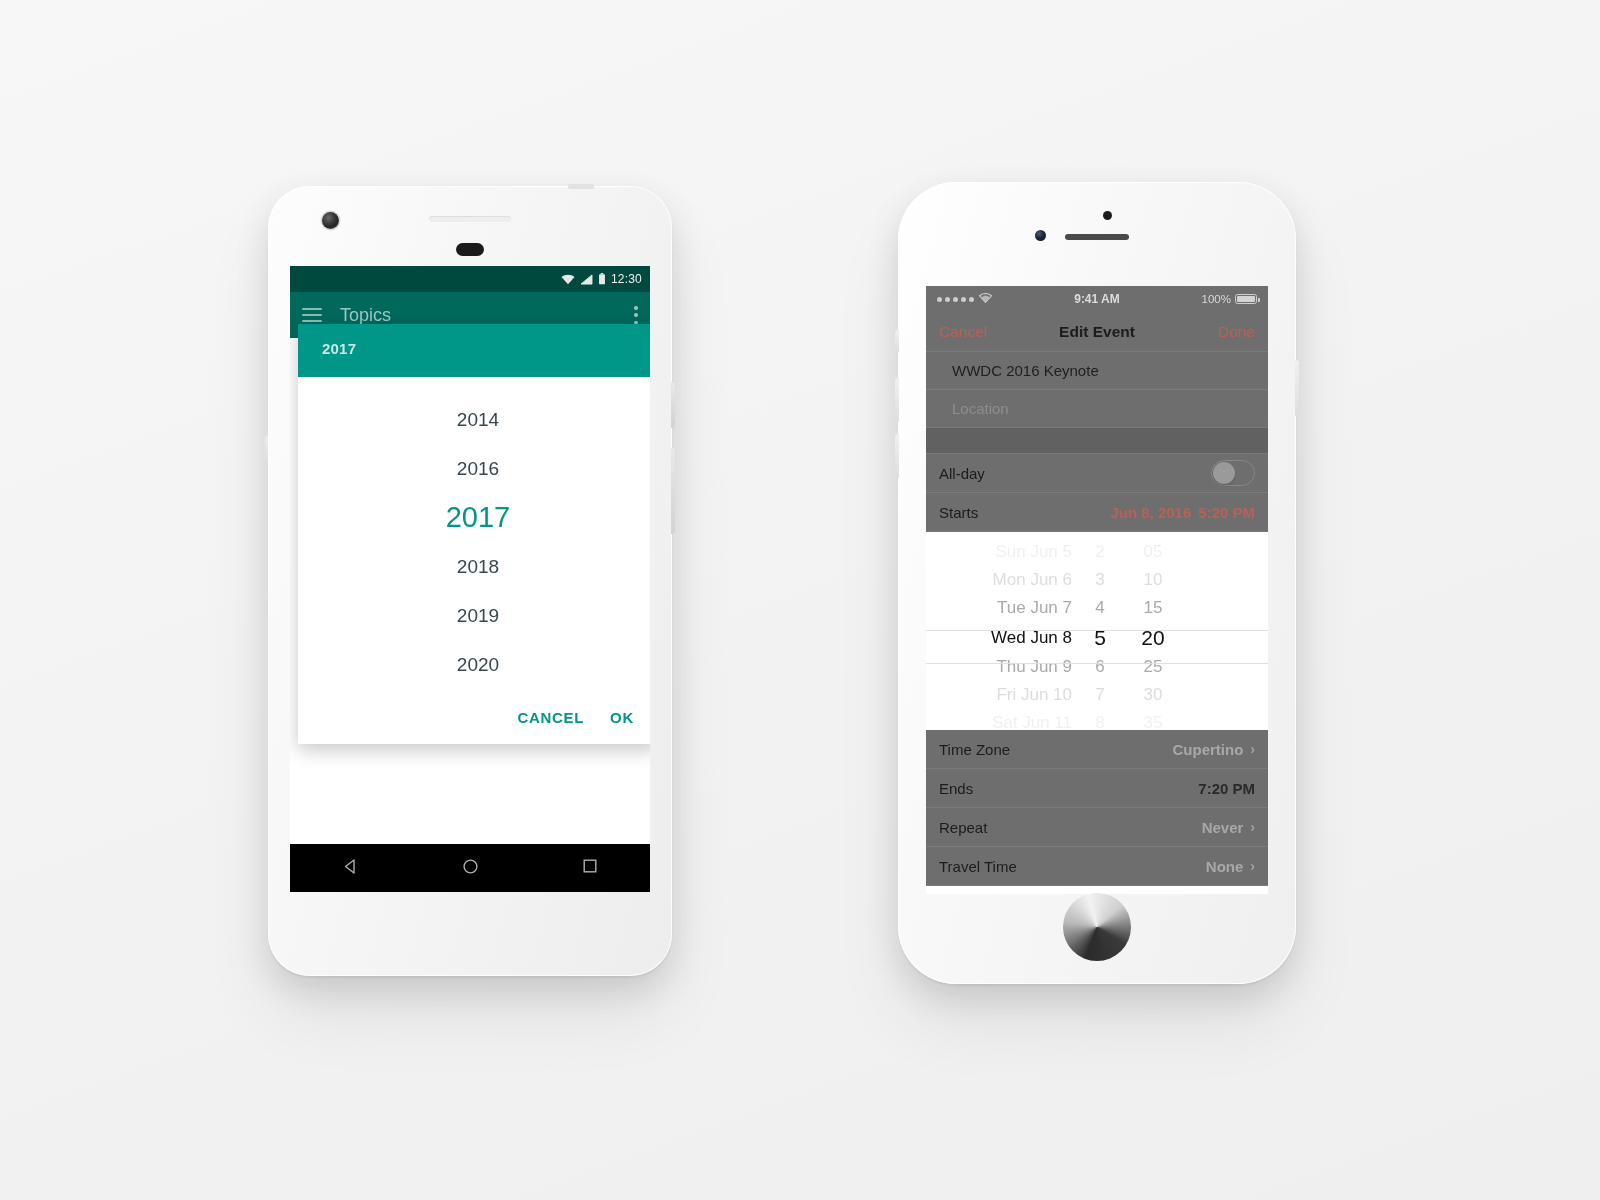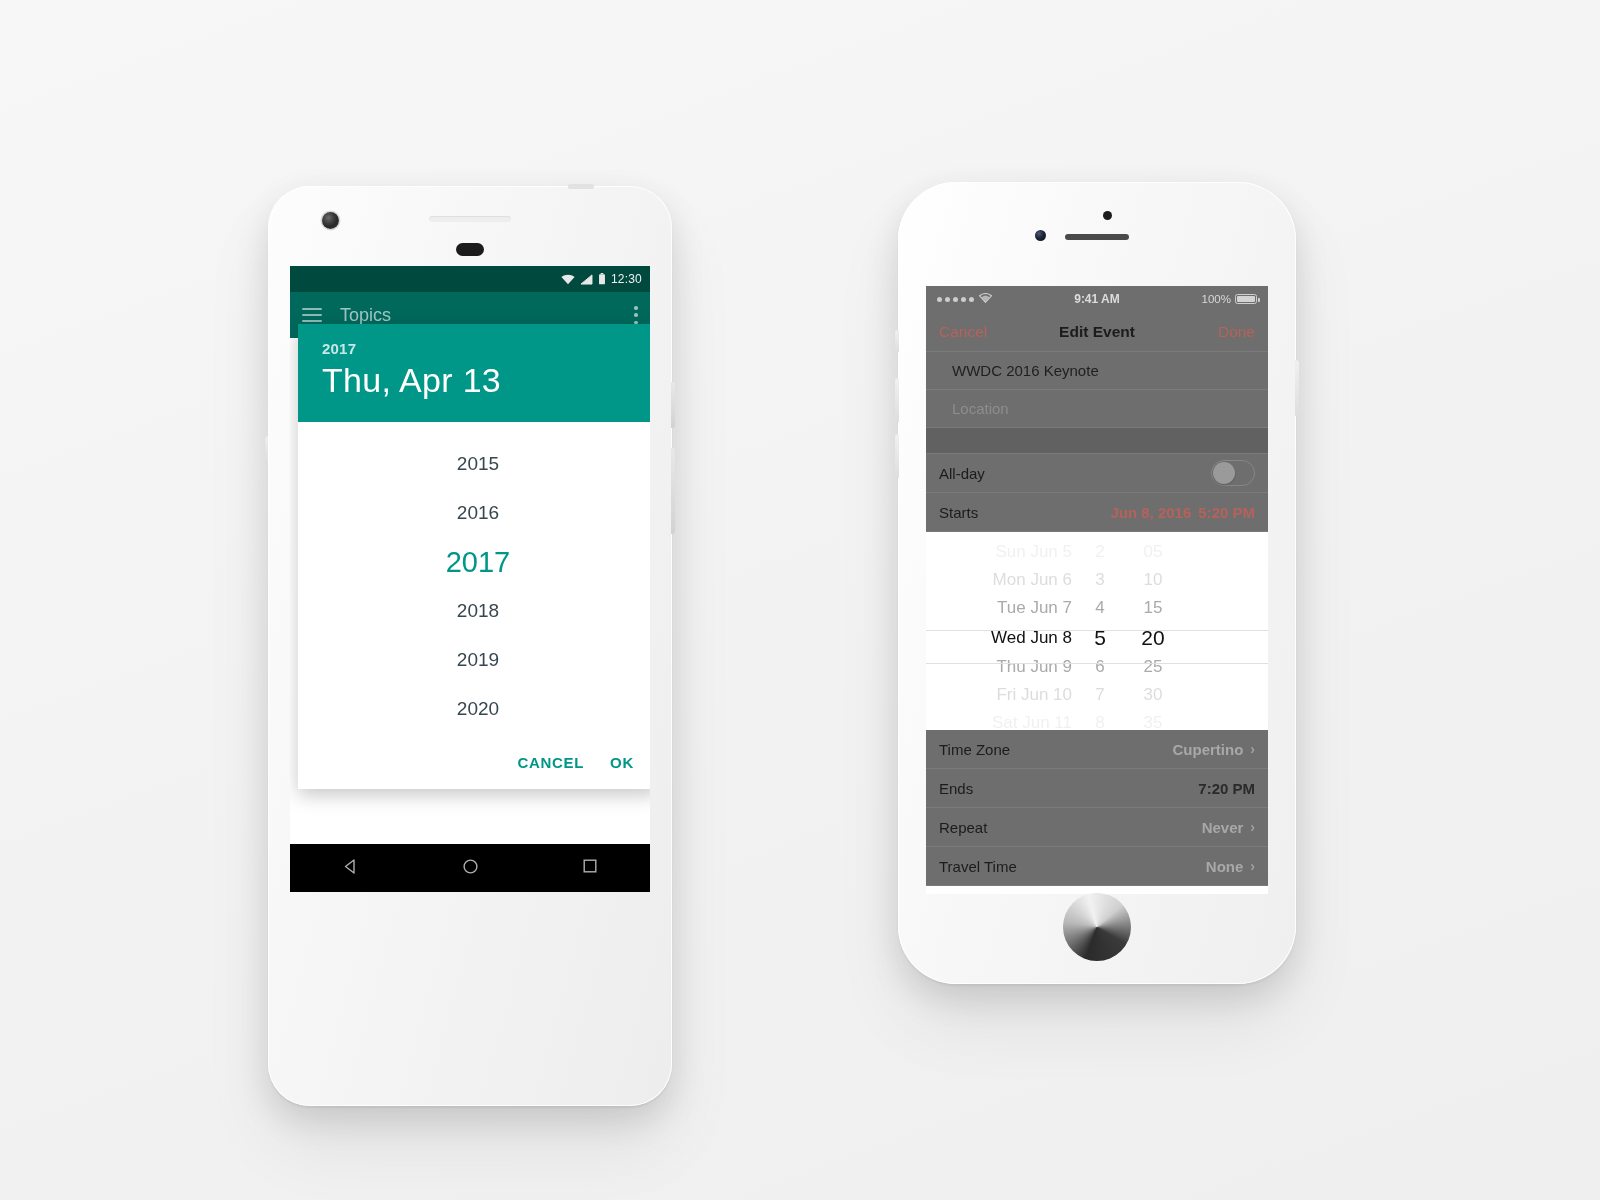--- a/index.html
+++ b/index.html
@@ -12,21 +12,21 @@
   .stage {
     position: relative;
     width: 1600px; height: 1200px;
     background: linear-gradient(160deg, #f7f7f7 0%, #f2f2f2 55%, #efefef 100%);
   }
 
   
   .android-device {
     position: absolute;
     left: 268px; top: 186px;
-    width: 404px; height: 920px;
+    width: 404px; height: 790px;
     background: linear-gradient(105deg, #fdfdfd 0%, #f6f6f6 40%, #ededed 100%);
     border-radius: 42px;
     box-shadow:
       0 2px 2px rgba(0,0,0,0.06),
       0 14px 34px rgba(0,0,0,0.12),
       0 40px 70px rgba(0,0,0,0.07),
       inset 0 0 0 1px rgba(255,255,255,0.85);
   }
   .android-device::before {
     
@@ -293,25 +293,24 @@
         <span class="a-overflow">
             <i></i>
             <i></i>
             <i></i>
           </span>
       </div>
 
       <div class="a-dialog">
         <div class="a-dialog-header">
           <div class="a-dialog-year">2017</div>
-          <div class="a-dialog-date">Thu, Apr 13</div>
         </div>
 
         <div class="a-yearlist">
-          <div class="a-year">2015</div>
+          <div class="a-year">2014</div>
           <div class="a-year">2016</div>
           <div class="a-year selected">2017</div>
           <div class="a-year">2018</div>
           <div class="a-year">2019</div>
           <div class="a-year">2020</div>
         </div>
 
         <div class="a-dialog-actions">
           <span class="a-action">CANCEL</span>
           <span class="a-action">OK</span>

